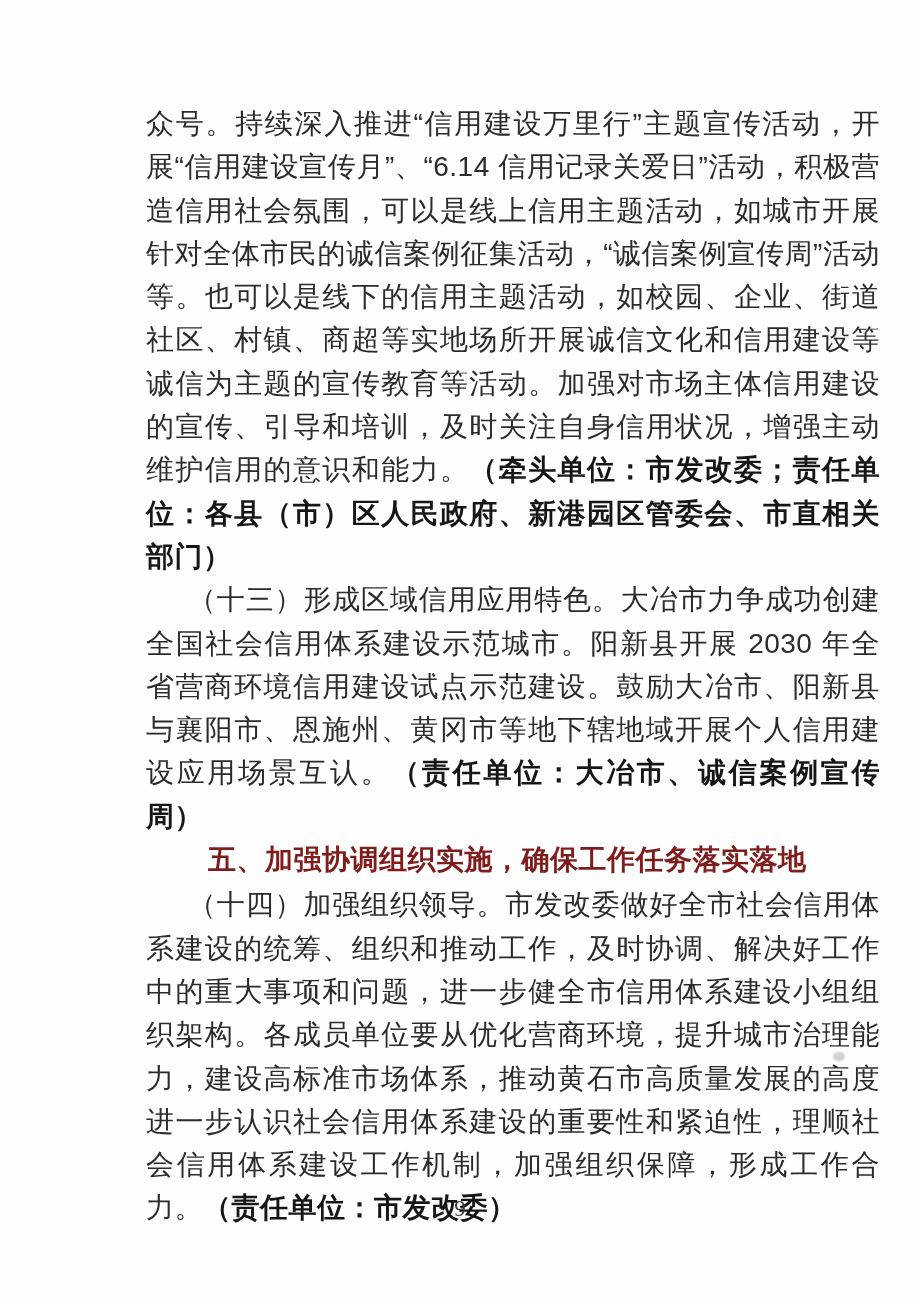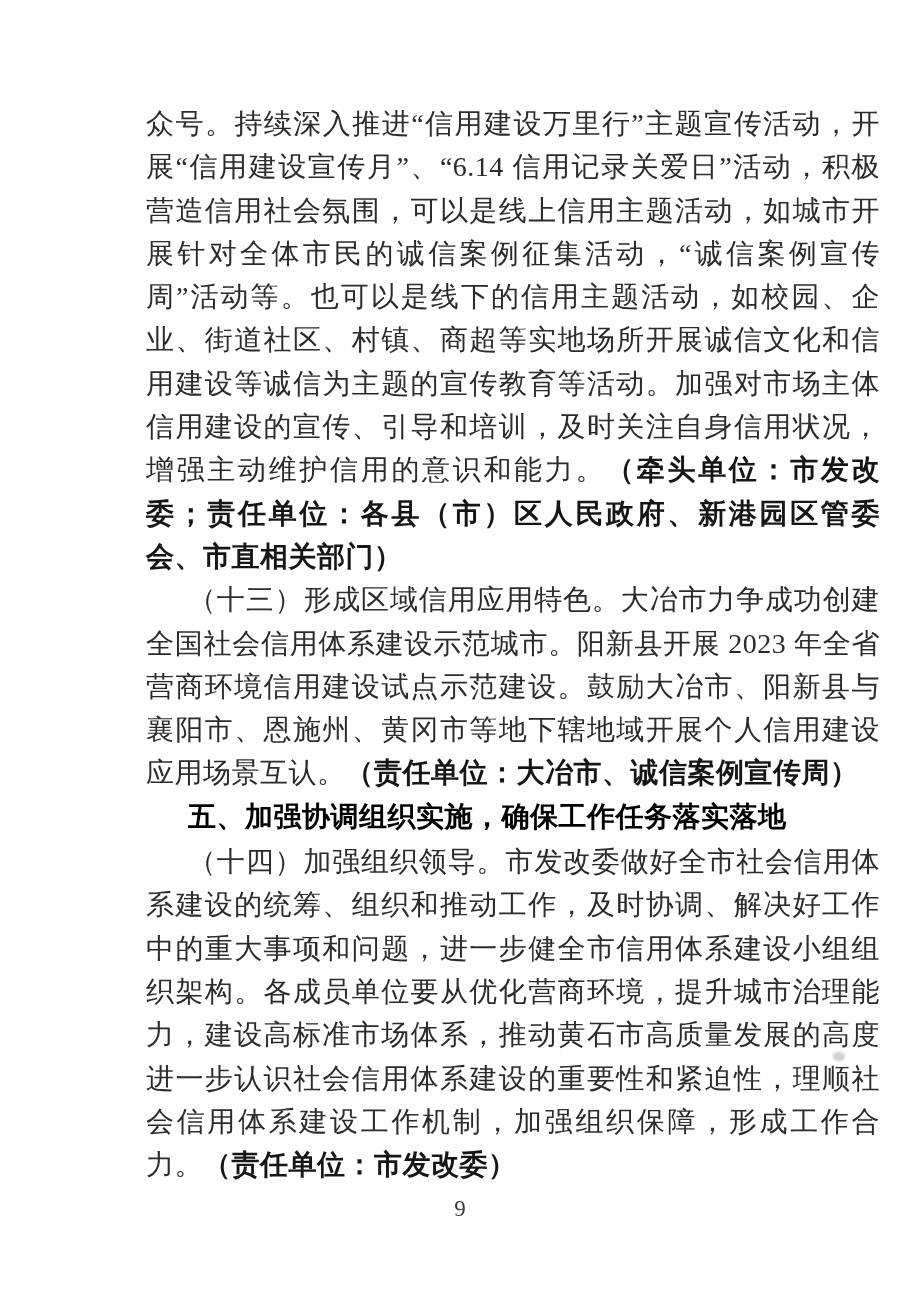--- a/index.html
+++ b/index.html
@@ -27,32 +27,33 @@
     margin: 0;
     font-size: 28px;
     line-height: 43.3px;
     text-align: justify;
     letter-spacing: 0.5px;
   }
   .doc-body p.indent {
     text-indent: 42px;
   }
   .seg {
-    font-family: Liberation Serif, serif;
+    font-family: Liberation Sans, sans-serif;
     font-weight: 400;
   }
   .seg-bold {
     font-family: "Liberation Sans", "DejaVu Sans", sans-serif;
     font-weight: 700;
     color: #161616;
   }
   p.heading .seg {
     font-family: Liberation Mono, monospace;
     font-weight: 700;
-    color: #000000;
+    color: #7f1d1d;
+    margin-left: 20px;
   }
   .page-number {
     position: absolute;
     left: 0;
     top: 1196px;
     width: 920px;
     text-align: center;
     font-family: "Liberation Serif", "DejaVu Serif", serif;
     font-size: 23px;
     color: #3a3a3a;
@@ -68,19 +69,19 @@
     background: rgba(110, 100, 92, 0.30);
     filter: blur(1.2px);
   }
 </style>
 </head>
 <body>
 
 <div class="page">
   <div class="doc-body">
       <p class=""><span class="seg">众号。持续深入推进“信用建设万里行”主题宣传活动，开展“信用建设宣传月”、“6.14 信用记录关爱日”活动，积极营造信用社会氛围，可以是线上信用主题活动，如城市开展针对全体市民的诚信案例征集活动，“诚信案例宣传周”活动等。也可以是线下的信用主题活动，如校园、企业、街道社区、村镇、商超等实地场所开展诚信文化和信用建设等诚信为主题的宣传教育等活动。加强对市场主体信用建设的宣传、引导和培训，及时关注自身信用状况，增强主动维护信用的意识和能力。</span><span class="seg seg-bold">（牵头单位：市发改委；责任单位：各县（市）区人民政府、新港园区管委会、市直相关部门）</span></p>
-      <p class="indent"><span class="seg">（十三）形成区域信用应用特色。大冶市力争成功创建全国社会信用体系建设示范城市。阳新县开展 2023 年全省营商环境信用建设试点示范建设。鼓励大冶市、阳新县与襄阳市、恩施州、黄冈市等地下辖地域开展个人信用建设应用场景互认。</span><span class="seg seg-bold">（责任单位：大冶市、诚信案例宣传周）</span></p>
+      <p class="indent"><span class="seg">（十三）形成区域信用应用特色。大冶市力争成功创建全国社会信用体系建设示范城市。阳新县开展 2030 年全省营商环境信用建设试点示范建设。鼓励大冶市、阳新县与襄阳市、恩施州、黄冈市等地下辖地域开展个人信用建设应用场景互认。</span><span class="seg seg-bold">（责任单位：大冶市、诚信案例宣传周）</span></p>
       <p class="indent heading"><span class="seg seg-bold">五、加强协调组织实施，确保工作任务落实落地</span></p>
       <p class="indent"><span class="seg">（十四）加强组织领导。市发改委做好全市社会信用体系建设的统筹、组织和推动工作，及时协调、解决好工作中的重大事项和问题，进一步健全市信用体系建设小组组织架构。各成员单位要从优化营商环境，提升城市治理能力，建设高标准市场体系，推动黄石市高质量发展的高度进一步认识社会信用体系建设的重要性和紧迫性，理顺社会信用体系建设工作机制，加强组织保障，形成工作合力。</span><span class="seg seg-bold">（责任单位：市发改委）</span></p>
     </div>
   <div class="scan-artifact"></div>
   <div class="page-number">9</div>
 </div>
 
 </body></html>

